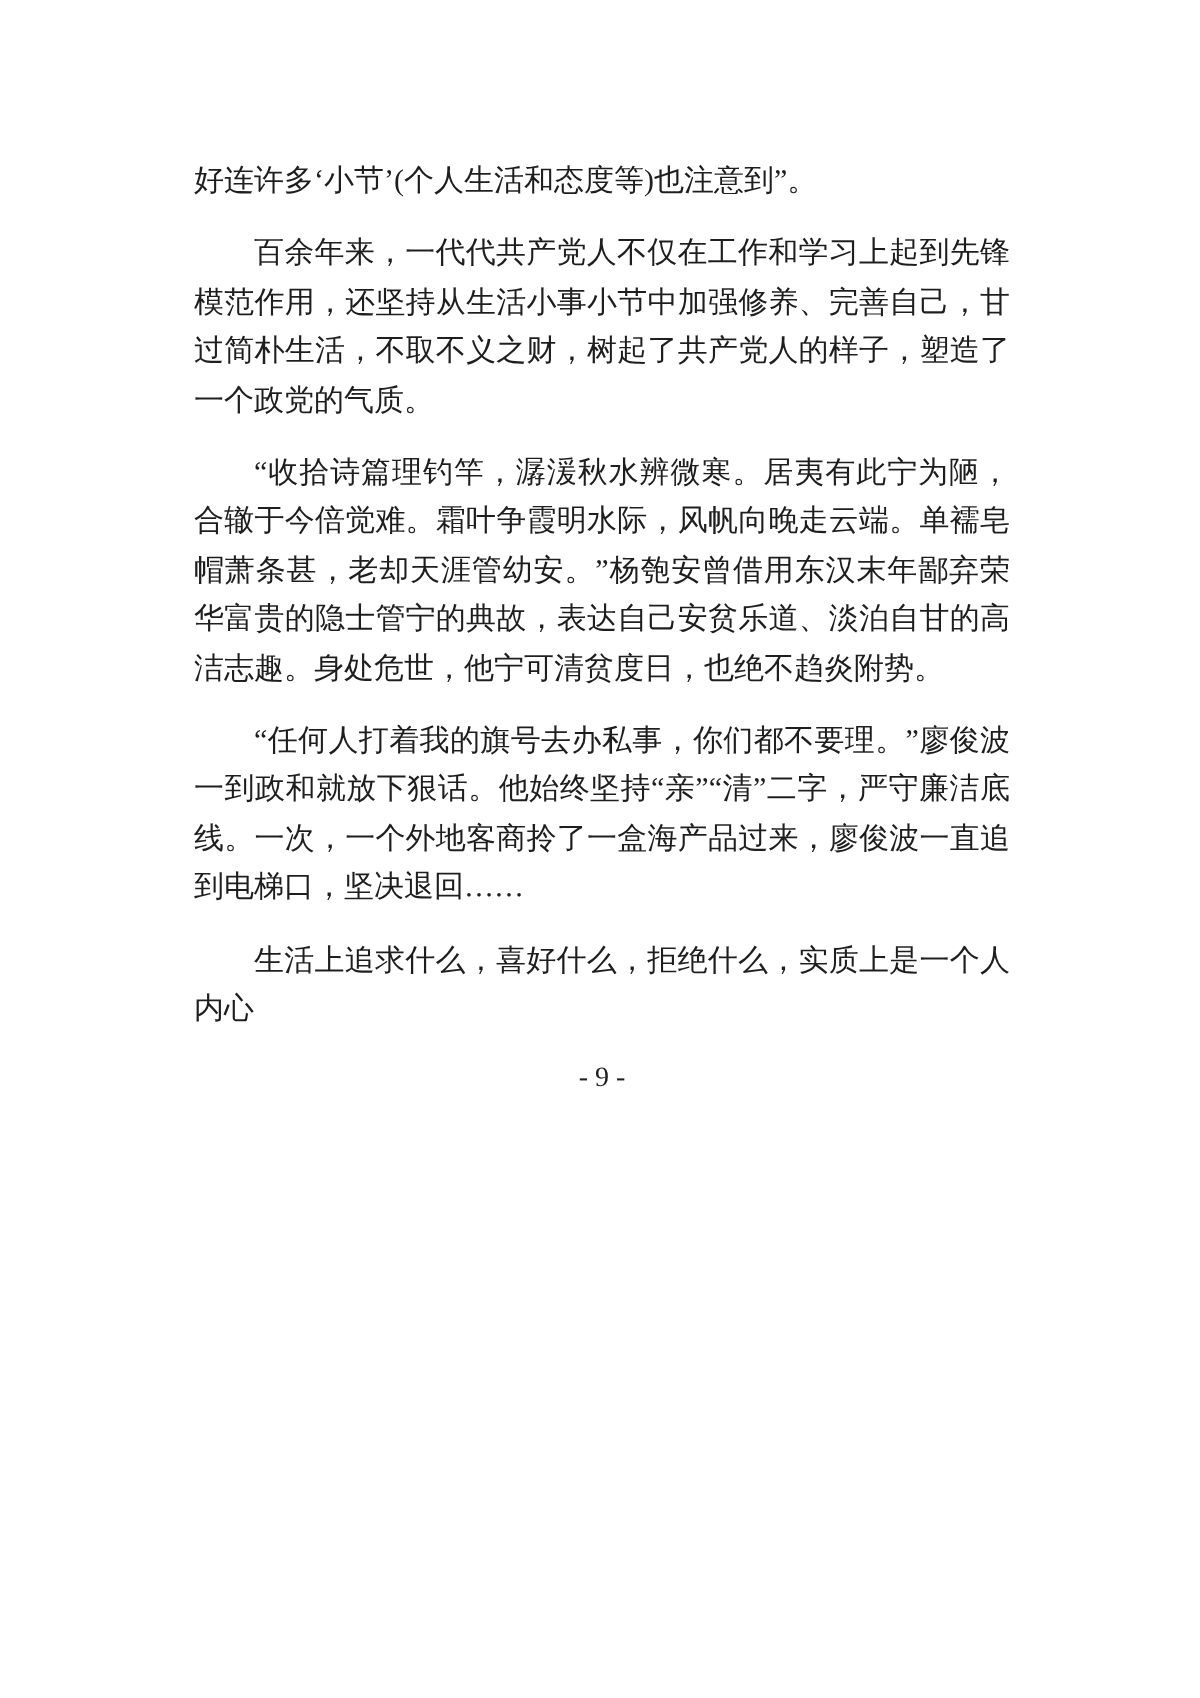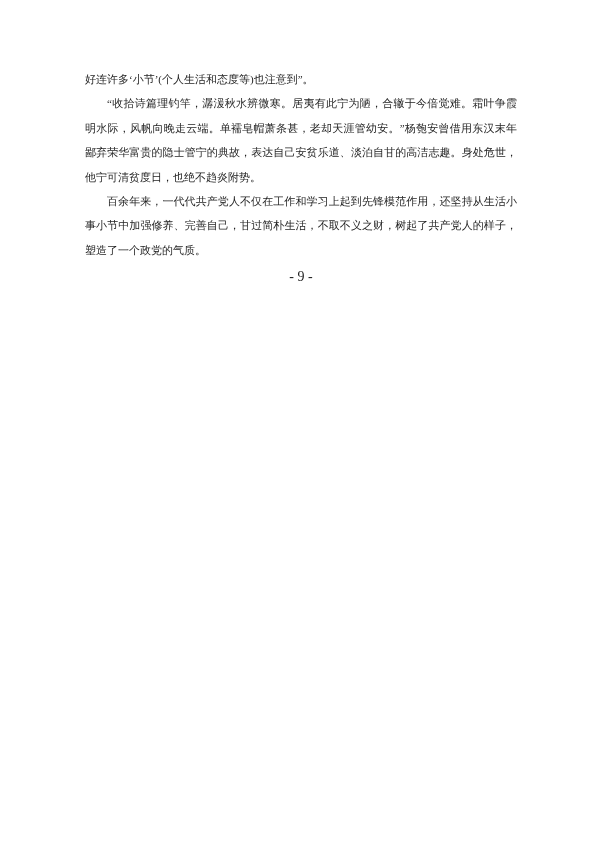--- a/index.html
+++ b/index.html
@@ -13,23 +13,23 @@
     overflow: hidden;
   }
   .page {
     box-sizing: border-box;
     width: 600px;
     height: 849px;
     background: #ffffff;
     padding: 67px 83px 0 85px;
   }
   .doc-body p.doc-para {
-    margin: 0;
+    margin: 12px;
     font-family: "Liberation Serif", "DejaVu Serif", serif;
-    font-size: 11px;
+    font-size: 15px;
     line-height: 24.4px;
     color: #1e1e1e;
     text-align: justify;
     text-justify: inter-ideograph;
     text-align-last: left;
     text-indent: 2em;
     word-break: break-all;
   }
   .doc-body p.doc-para.continuation {
     text-indent: 0;
@@ -42,17 +42,19 @@
     line-height: 20px;
     color: #1e1e1e;
   }
 </style>
 </head>
 <body>
 
 <div class="page">
   <div class="doc-body">
     <p class="doc-para continuation">好连许多‘小节’(个人生活和态度等)也注意到”。</p>
+    <p class="doc-para">百余年来，一代代共产党人不仅在工作和学习上起到先锋模范作用，还坚持从生活小事小节中加强修养、完善自己，甘过简朴生活，不取不义之财，树起了共产党人的样子，塑造了一个政党的气质。</p>
     <p class="doc-para">“收拾诗篇理钓竿，潺湲秋水辨微寒。居夷有此宁为陋，合辙于今倍觉难。霜叶争霞明水际，风帆向晚走云端。单襦皂帽萧条甚，老却天涯管幼安。”杨匏安曾借用东汉末年鄙弃荣华富贵的隐士管宁的典故，表达自己安贫乐道、淡泊自甘的高洁志趣。身处危世，他宁可清贫度日，也绝不趋炎附势。</p>
-    <p class="doc-para">百余年来，一代代共产党人不仅在工作和学习上起到先锋模范作用，还坚持从生活小事小节中加强修养、完善自己，甘过简朴生活，不取不义之财，树起了共产党人的样子，塑造了一个政党的气质。</p>
+    <p class="doc-para">“任何人打着我的旗号去办私事，你们都不要理。”廖俊波一到政和就放下狠话。他始终坚持“亲”“清”二字，严守廉洁底线。一次，一个外地客商拎了一盒海产品过来，廖俊波一直追到电梯口，坚决退回……</p>
+    <p class="doc-para">生活上追求什么，喜好什么，拒绝什么，实质上是一个人内心</p>
   </div>
   <div class="page-footer">- 9 -</div>
 </div>
 
 </body></html>

